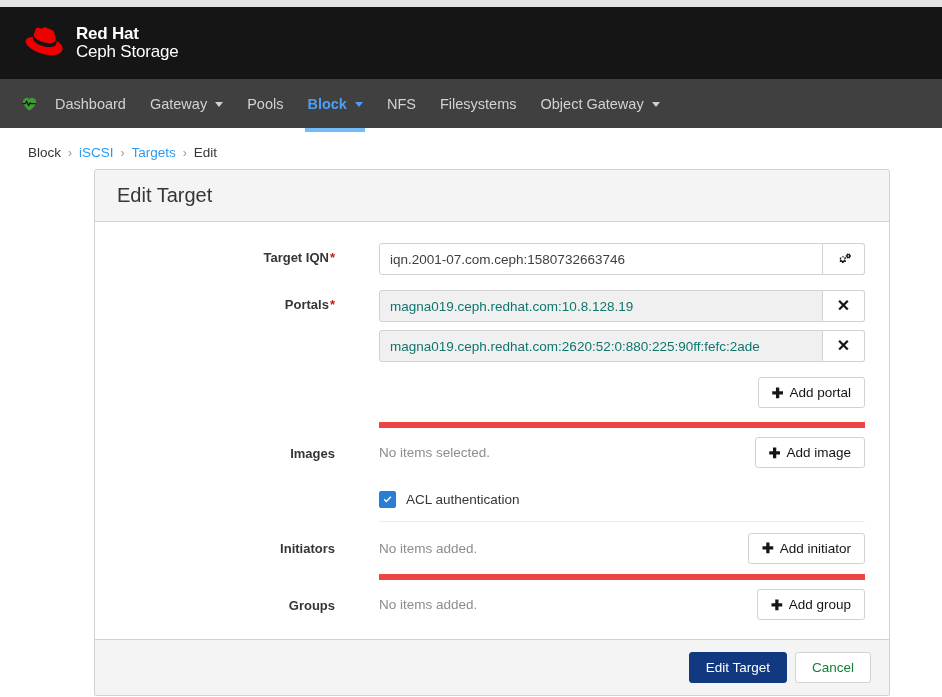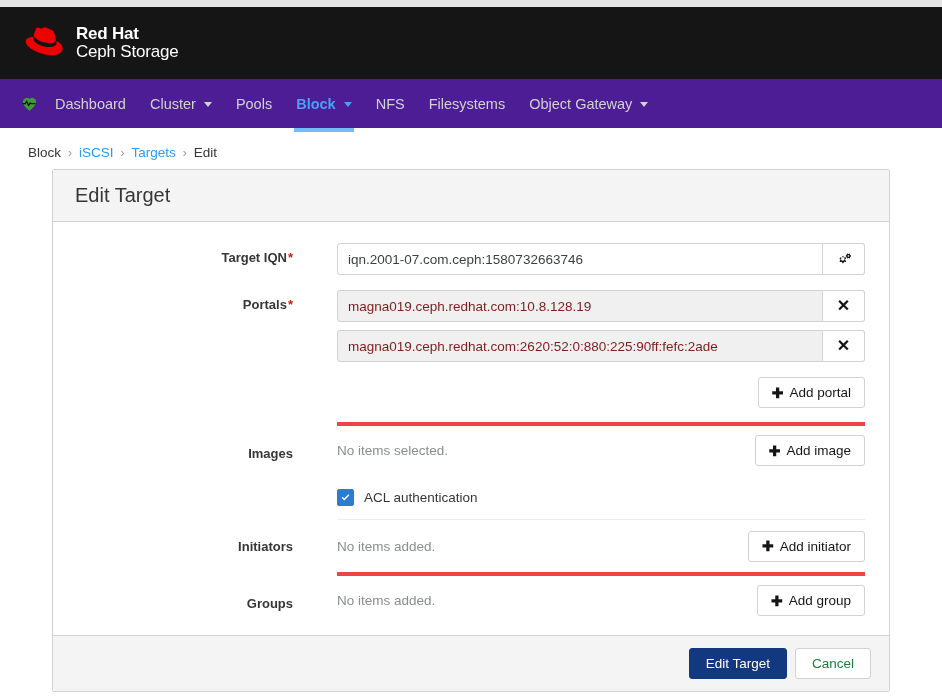--- a/index.html
+++ b/index.html
@@ -45,21 +45,21 @@
   .brand-line2 {
     font-size: 17px;
     font-weight: normal;
     letter-spacing: -0.2px;
     display: block;
   }
 
   
   .navbar {
     height: 49px;
-    background: #4c1d95;
+    background: #404040;
     display: flex;
     align-items: stretch;
     padding-left: 20px;
   }
   .nav-item {
     display: flex;
     align-items: center;
     gap: 5px;
     padding: 0 12px;
     color: #d2d2d2;
@@ -107,20 +107,21 @@
   .crumb-sep { color: #9a9a9a; font-size: 12px; }
 
   
   .card-wrap {
     padding: 5px 52px 0 52px;
   }
   .card {
     border: 1px solid #d2d2d2;
     border-radius: 2px;
     background: #fff;
+    margin-left: 42px;
   }
   .card-header {
     background: #f4f4f4;
     border-bottom: 1px solid #d2d2d2;
     padding: 14px 22px 14px 22px;
     font-size: 20px;
     color: #363636;
     font-weight: normal;
   }
   .card-body {
@@ -163,21 +164,21 @@
     border-radius: 3px 0 0 3px;
     padding: 0 10px;
     font-size: 13.5px;
     color: #3c3f42;
     background: #ffffff;
     font-family: "Liberation Sans", sans-serif;
     outline: none;
   }
   .form-input.readonly {
     background: #f0f0f0;
-    color: #7f1d1d;
+    color: #0f766e;
   }
   .input-addon-btn {
     width: 42px;
     height: 32px;
     border: 1px solid #d2d2d2;
     border-left: none;
     border-radius: 0 3px 3px 0;
     background: #fff;
     cursor: pointer;
     display: flex;
@@ -191,21 +192,21 @@
 
   
   .action-row {
     display: flex;
     align-items: center;
     justify-content: space-between;
     border-top: 1px solid #ededed;
     padding: 9px 0 9px 0;
     min-height: 52px;
   }
-  .action-row.first { border-top: 4px solid #ef4444; }
+  .action-row.first { border-top: 6px solid #ef4444; }
   .empty-text {
     font-size: 13.5px;
     color: #8a8d90;
   }
   .btn-secondary {
     border: 1px solid #d2d2d2;
     border-radius: 3px;
     background: #fff;
     color: #151515;
     font-size: 13.5px;
@@ -300,21 +301,21 @@
       <svg class="heart-icon" viewBox="0 0 24 24" xmlns="http://www.w3.org/2000/svg">
         <path fill="#3f9c35" d="M12 21s-8.4-5.6-8.4-11.3A4.9 4.9 0 0 1 12 6.4a4.9 4.9 0 0 1 8.4 3.3C20.4 15.4 12 21 12 21z"></path>
         <path fill="none" stroke="#151515" stroke-width="1.6" stroke-linecap="round" stroke-linejoin="round" d="M3.8 12.2h3l1.6-3.2 2.4 5.6 2-3.4 1.3 1h5.1"></path>
       </svg>
     </span>
   </div>
   <div class="nav-item">
     <span>Dashboard</span>
   </div>
   <div class="nav-item">
-    <span>Cluster</span>
+    <span>Gateway</span>
     <span class="caret"></span>
   </div>
   <div class="nav-item">
     <span>Pools</span>
   </div>
   <div class="nav-item active">
     <span>Block</span>
     <span class="caret"></span>
   </div>
   <div class="nav-item">

